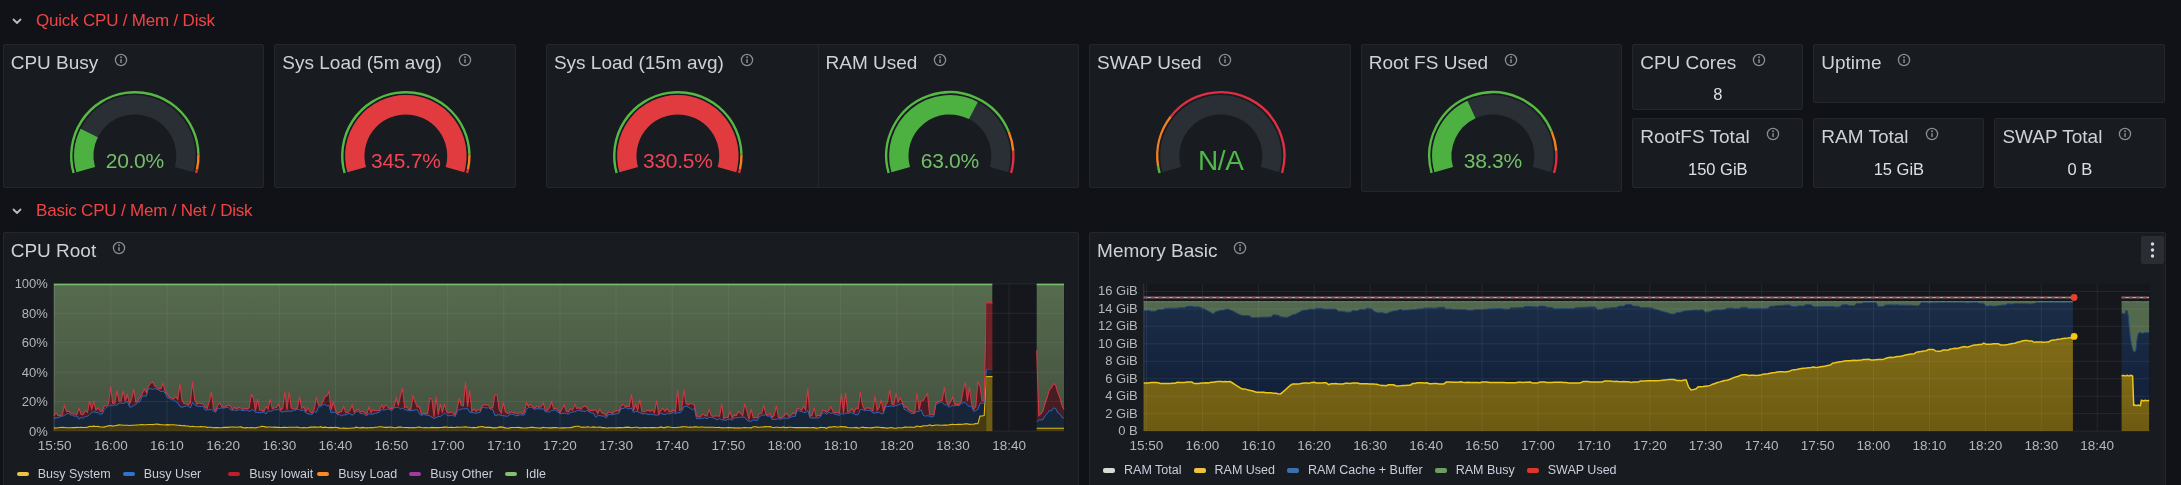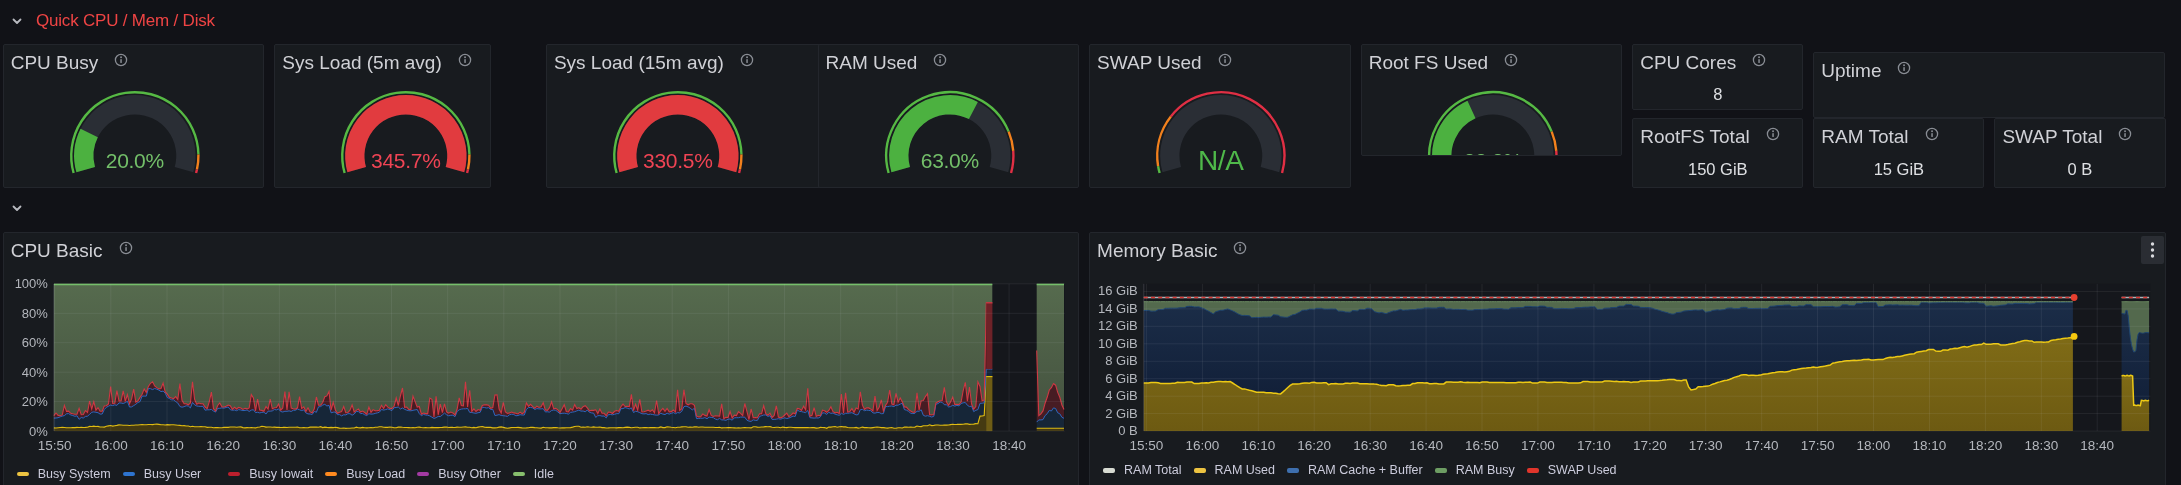--- a/index.html
+++ b/index.html
@@ -9,40 +9,41 @@
 <div class="sechdr" style="left:10px;top:11px">
     <svg width="14" height="14" viewBox="0 0 14 14" style="margin-right:12px">
       <path d="M3.5 5.5 L7 9 L10.5 5.5" stroke="#b8bac0" stroke-width="1.8" fill="none" stroke-linecap="round" stroke-linejoin="round"></path>
     </svg>
     <span>Quick CPU / Mem / Disk</span>
   </div>
 <div class="sechdr" style="left:10px;top:201px">
     <svg width="14" height="14" viewBox="0 0 14 14" style="margin-right:12px">
       <path d="M3.5 5.5 L7 9 L10.5 5.5" stroke="#b8bac0" stroke-width="1.8" fill="none" stroke-linecap="round" stroke-linejoin="round"></path>
     </svg>
+    <span>Basic CPU / Mem / Net / Disk</span>
   </div>
 <div class="panel" style="left:2.7px;top:44.0px;width:261.7px;height:144.0px">
     <div class="ptitle">
       <span>CPU Busy</span>
       <svg width="14" height="14" viewBox="0 0 14 14" style="margin-left:16px;flex:none">
         <circle cx="7" cy="7" r="5.6" stroke="#898d94" stroke-width="1.3" fill="none"></circle>
         <rect x="6.3" y="6" width="1.5" height="4.1" rx="0.7" fill="#898d94"></rect>
         <circle cx="7.05" cy="4.2" r="0.95" fill="#898d94"></circle>
       </svg>
     </div>
     <svg style="position:absolute;left:0;top:0" width="262" height="144" viewBox="0 0 262 144">
       <path d="M 81.70 124.61 A 51.05 51.05 0 1 1 179.99 124.61" stroke="#2a2e35" stroke-width="19.3" fill="none"></path>
       <path d="M 81.70 124.61 A 51.05 51.05 0 0 1 85.19 87.96" stroke="#4CB140" stroke-width="19.3" fill="none"></path>
       <path d="M 69.62 128.01 A 63.60 63.60 0 1 1 194.43 109.45" stroke="#56B944" stroke-width="2.4" fill="none"></path>
       <path d="M 194.43 109.45 A 63.60 63.60 0 0 1 192.93 124.60" stroke="#F2811D" stroke-width="2.4" fill="none"></path>
       <path d="M 192.93 124.60 A 63.60 63.60 0 0 1 192.07 128.01" stroke="#E02F44" stroke-width="2.4" fill="none"></path>
       <text x="130.8" y="115.8" fill="#73BF69" font-size="21" letter-spacing="-0.3" text-anchor="middle" dominant-baseline="central" font-family="Liberation Sans, sans-serif">20.0%</text>
     </svg>
   </div>
-<div class="panel" style="left:274.3px;top:44.0px;width:217px;height:144.0px">
+<div class="panel" style="left:274.3px;top:44.0px;width:242px;height:144.0px">
     <div class="ptitle">
       <span>Sys Load (5m avg)</span>
       <svg width="14" height="14" viewBox="0 0 14 14" style="margin-left:16px;flex:none">
         <circle cx="7" cy="7" r="5.6" stroke="#898d94" stroke-width="1.3" fill="none"></circle>
         <rect x="6.3" y="6" width="1.5" height="4.1" rx="0.7" fill="#898d94"></rect>
         <circle cx="7.05" cy="4.2" r="0.95" fill="#898d94"></circle>
       </svg>
     </div>
     <svg style="position:absolute;left:0;top:0" width="262" height="144" viewBox="0 0 262 144">
       <path d="M 81.70 124.61 A 51.05 51.05 0 1 1 179.99 124.61" stroke="#2a2e35" stroke-width="19.3" fill="none"></path>
@@ -99,21 +100,21 @@
       </svg>
     </div>
     <svg style="position:absolute;left:0;top:0" width="262" height="144" viewBox="0 0 262 144">
       <path d="M 81.70 124.61 A 51.05 51.05 0 1 1 179.99 124.61" stroke="#2a2e35" stroke-width="19.3" fill="none"></path>
       <path d="M 69.62 128.01 A 63.60 63.60 0 0 1 68.09 121.14" stroke="#56B944" stroke-width="2.4" fill="none"></path>
       <path d="M 68.09 121.14 A 63.60 63.60 0 0 1 80.87 71.46" stroke="#F2811D" stroke-width="2.4" fill="none"></path>
       <path d="M 80.87 71.46 A 63.60 63.60 0 0 1 192.07 128.01" stroke="#E02F44" stroke-width="2.4" fill="none"></path>
       <text x="130.8" y="115.8" fill="#4FB94A" font-size="28" letter-spacing="-0.3" text-anchor="middle" dominant-baseline="central" font-family="Liberation Sans, sans-serif">N/A</text>
     </svg>
   </div>
-<div class="panel" style="left:1360.7px;top:44.0px;width:261.7px;height:112px">
+<div class="panel" style="left:1360.7px;top:44.0px;width:261.7px;height:148px">
     <div class="ptitle">
       <span>Root FS Used</span>
       <svg width="14" height="14" viewBox="0 0 14 14" style="margin-left:16px;flex:none">
         <circle cx="7" cy="7" r="5.6" stroke="#898d94" stroke-width="1.3" fill="none"></circle>
         <rect x="6.3" y="6" width="1.5" height="4.1" rx="0.7" fill="#898d94"></rect>
         <circle cx="7.05" cy="4.2" r="0.95" fill="#898d94"></circle>
       </svg>
     </div>
     <svg style="position:absolute;left:0;top:0" width="262" height="144" viewBox="0 0 262 144">
       <path d="M 81.70 124.61 A 51.05 51.05 0 1 1 179.99 124.61" stroke="#2a2e35" stroke-width="19.3" fill="none"></path>
@@ -128,21 +129,21 @@
     <div class="ptitle">
       <span>CPU Cores</span>
       <svg width="14" height="14" viewBox="0 0 14 14" style="margin-left:16px;flex:none">
         <circle cx="7" cy="7" r="5.6" stroke="#898d94" stroke-width="1.3" fill="none"></circle>
         <rect x="6.3" y="6" width="1.5" height="4.1" rx="0.7" fill="#898d94"></rect>
         <circle cx="7.05" cy="4.2" r="0.95" fill="#898d94"></circle>
       </svg>
     </div>
     <div class="statval" style="top:41.0px">8</div>
   </div>
-<div class="panel" style="left:1813.3px;top:52px;width:352.2px;height:66.0px">
+<div class="panel" style="left:1813.3px;top:44.0px;width:352.2px;height:59px">
     <div class="ptitle">
       <span>Uptime</span>
       <svg width="14" height="14" viewBox="0 0 14 14" style="margin-left:16px;flex:none">
         <circle cx="7" cy="7" r="5.6" stroke="#898d94" stroke-width="1.3" fill="none"></circle>
         <rect x="6.3" y="6" width="1.5" height="4.1" rx="0.7" fill="#898d94"></rect>
         <circle cx="7.05" cy="4.2" r="0.95" fill="#898d94"></circle>
       </svg>
     </div>
   </div>
 <div class="panel" style="left:1632.2px;top:118.0px;width:171.2px;height:70.0px">
@@ -173,21 +174,21 @@
       <svg width="14" height="14" viewBox="0 0 14 14" style="margin-left:16px;flex:none">
         <circle cx="7" cy="7" r="5.6" stroke="#898d94" stroke-width="1.3" fill="none"></circle>
         <rect x="6.3" y="6" width="1.5" height="4.1" rx="0.7" fill="#898d94"></rect>
         <circle cx="7.05" cy="4.2" r="0.95" fill="#898d94"></circle>
       </svg>
     </div>
     <div class="statval" style="top:42.0px">0 B</div>
   </div>
 <div class="panel" style="left:2.7px;top:232.0px;width:1076.5px;height:258.0px">
     <div class="ptitle">
-      <span>CPU Basic</span>
+      <span>CPU Root</span>
       <svg width="14" height="14" viewBox="0 0 14 14" style="margin-left:16px;flex:none">
         <circle cx="7" cy="7" r="5.6" stroke="#898d94" stroke-width="1.3" fill="none"></circle>
         <rect x="6.3" y="6" width="1.5" height="4.1" rx="0.7" fill="#898d94"></rect>
         <circle cx="7.05" cy="4.2" r="0.95" fill="#898d94"></circle>
       </svg>
     </div>
     <svg style="position:absolute;left:0;top:0" width="1076" height="258" viewBox="0 0 1076 258">
       <defs>
         <linearGradient id="idleg" x1="0" y1="0" x2="0" y2="1">
           <stop offset="0" stop-color="#566b4e"></stop>
@@ -264,21 +265,21 @@
       <text x="892.8" y="217.1" fill="#b4b7bd" font-size="13.5" text-anchor="middle">18:20</text>
       <text x="948.9" y="217.1" fill="#b4b7bd" font-size="13.5" text-anchor="middle">18:30</text>
       <text x="1005.1" y="217.1" fill="#b4b7bd" font-size="13.5" text-anchor="middle">18:40</text>
     </svg>
     <div style="position:absolute;left:13px;top:234px;display:flex;align-items:center;font-size:12.5px;color:#ccccdc">
       <span style="display:inline-block;width:12px;height:4.5px;border-radius:2px;background:#ECC341;margin-right:9px"></span>
       <span style="margin-right:12px">Busy System</span>
       <span style="display:inline-block;width:12px;height:4.5px;border-radius:2px;background:#2E74CF;margin-right:9px"></span>
       <span style="margin-right:27px">Busy User</span>
       <span style="display:inline-block;width:12px;height:4.5px;border-radius:2px;background:#BD1F2D;margin-right:9px"></span>
-      <span style="margin-right:12px">Busy Iowait</span>
+      <span style="margin-right:4px">Busy Iowait</span>
       <span style="display:inline-block;width:12px;height:4.5px;border-radius:2px;background:#FF8A1F;margin-right:9px"></span>
       <span style="margin-right:12px">Busy Load</span>
       <span style="display:inline-block;width:12px;height:4.5px;border-radius:2px;background:#A33AA3;margin-right:9px"></span>
       <span style="margin-right:12px">Busy Other</span>
       <span style="display:inline-block;width:12px;height:4.5px;border-radius:2px;background:#87BF6D;margin-right:9px"></span>
       <span style="margin-right:12px">Idle</span>
     </div>
   </div>
 <div class="panel" style="left:1089.1px;top:232.0px;width:1076.5px;height:258.0px">
     <div class="ptitle">

